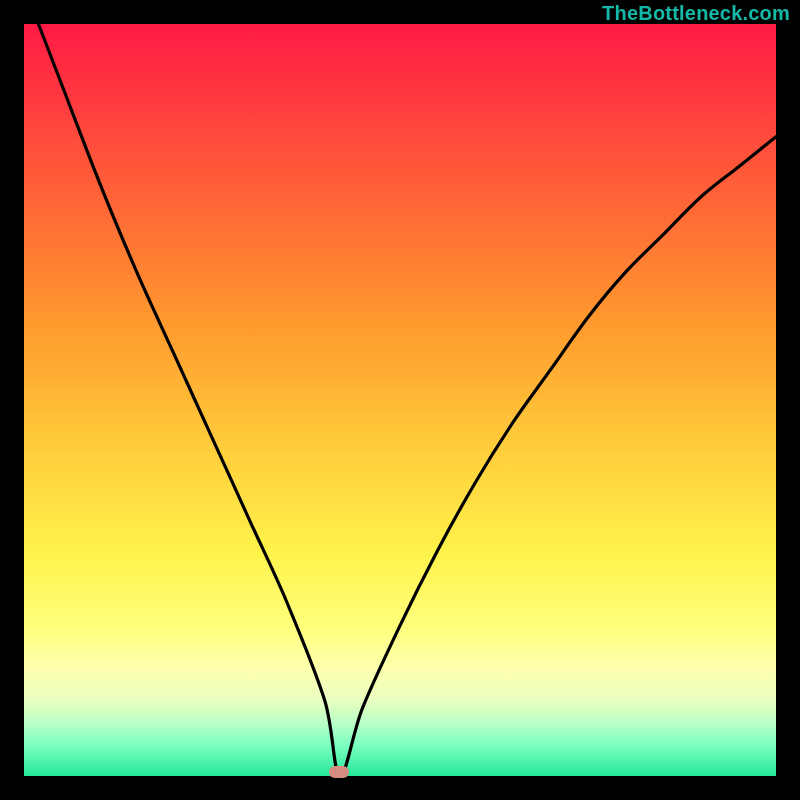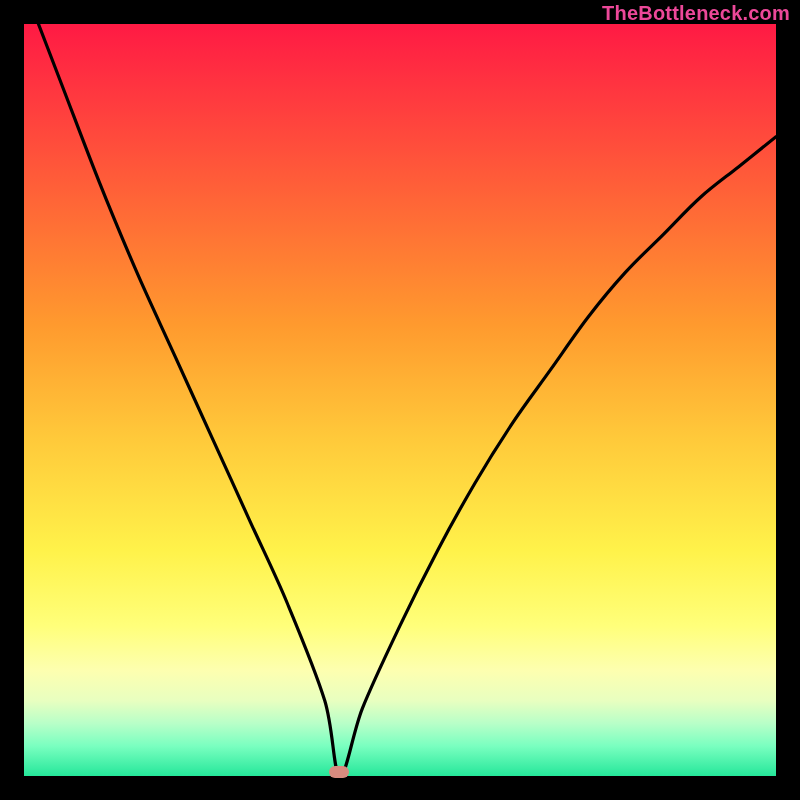--- a/index.html
+++ b/index.html
@@ -39,21 +39,21 @@
       #25e79a 100%
     );
   }
   .watermark {
     position: absolute;
     top: 2px;
     right: 10px;
     font-family: Arial, Helvetica, sans-serif;
     font-size: 20px;
     font-weight: 600;
-    color: #ec4899;
+    color: #14b8a6;
     letter-spacing: 0.2px;
     user-select: none;
   }
   svg.curve {
     position: absolute;
     left: 0;
     top: 0;
     width: 752px;
     height: 752px;
   }

